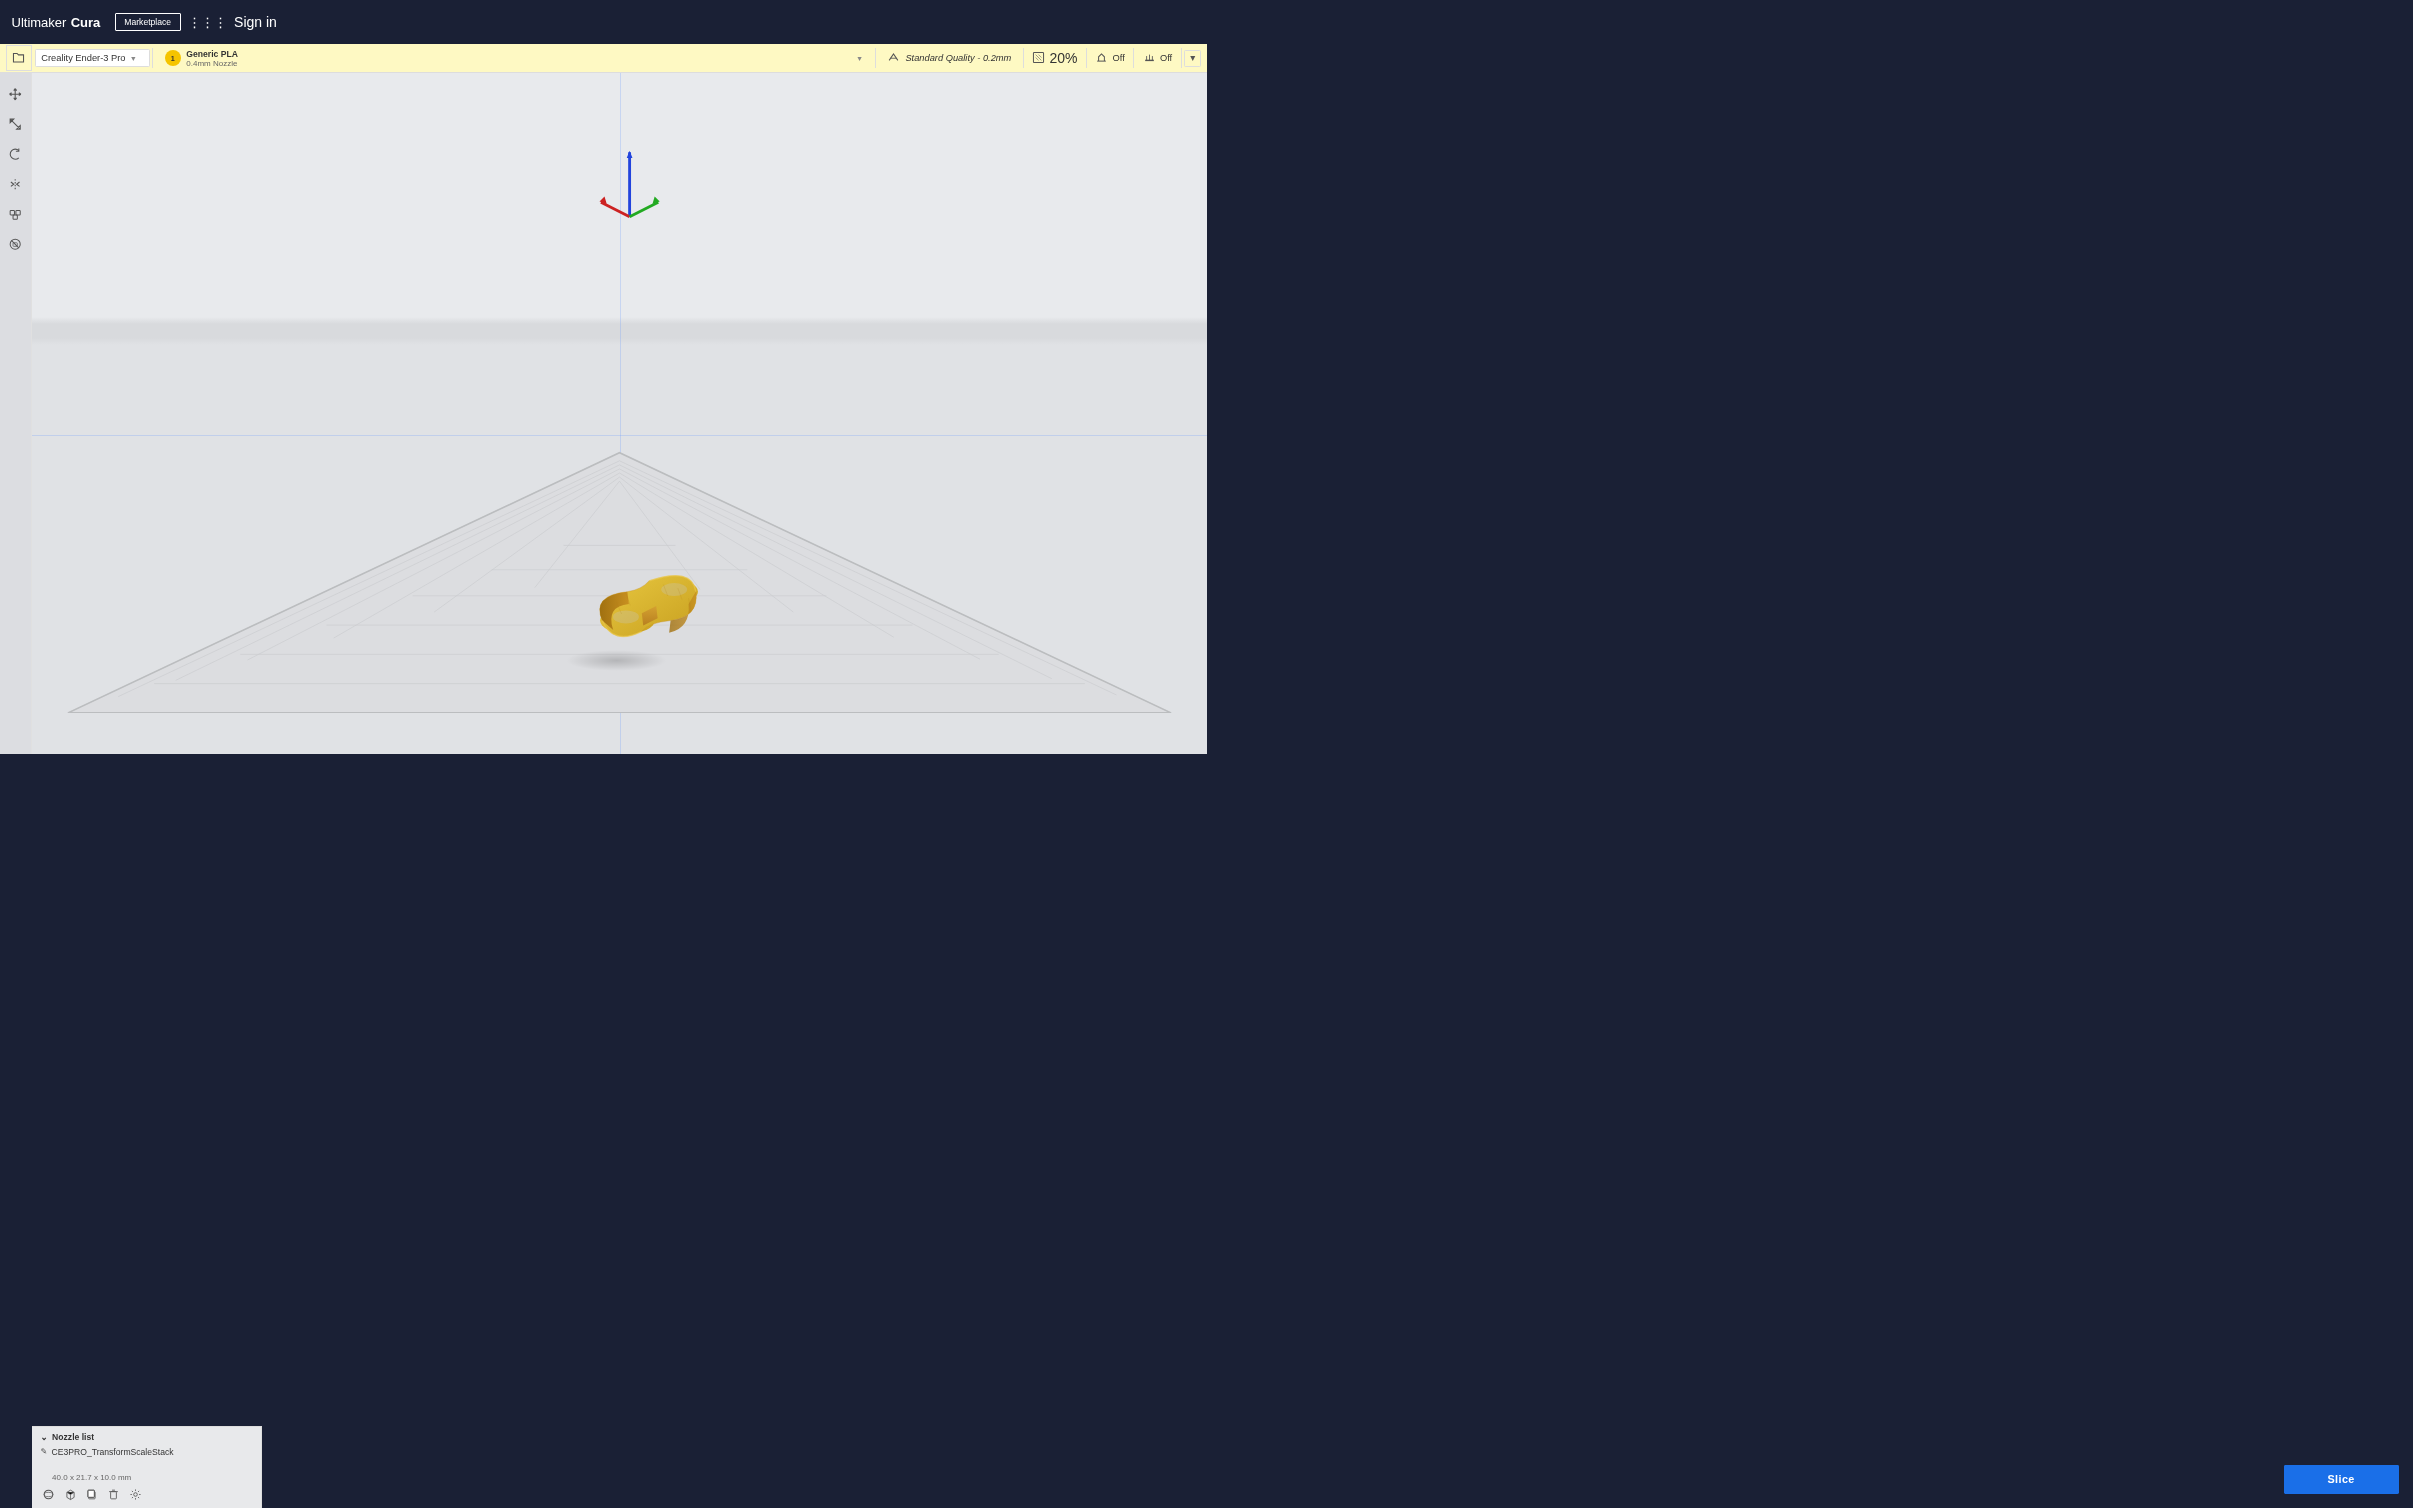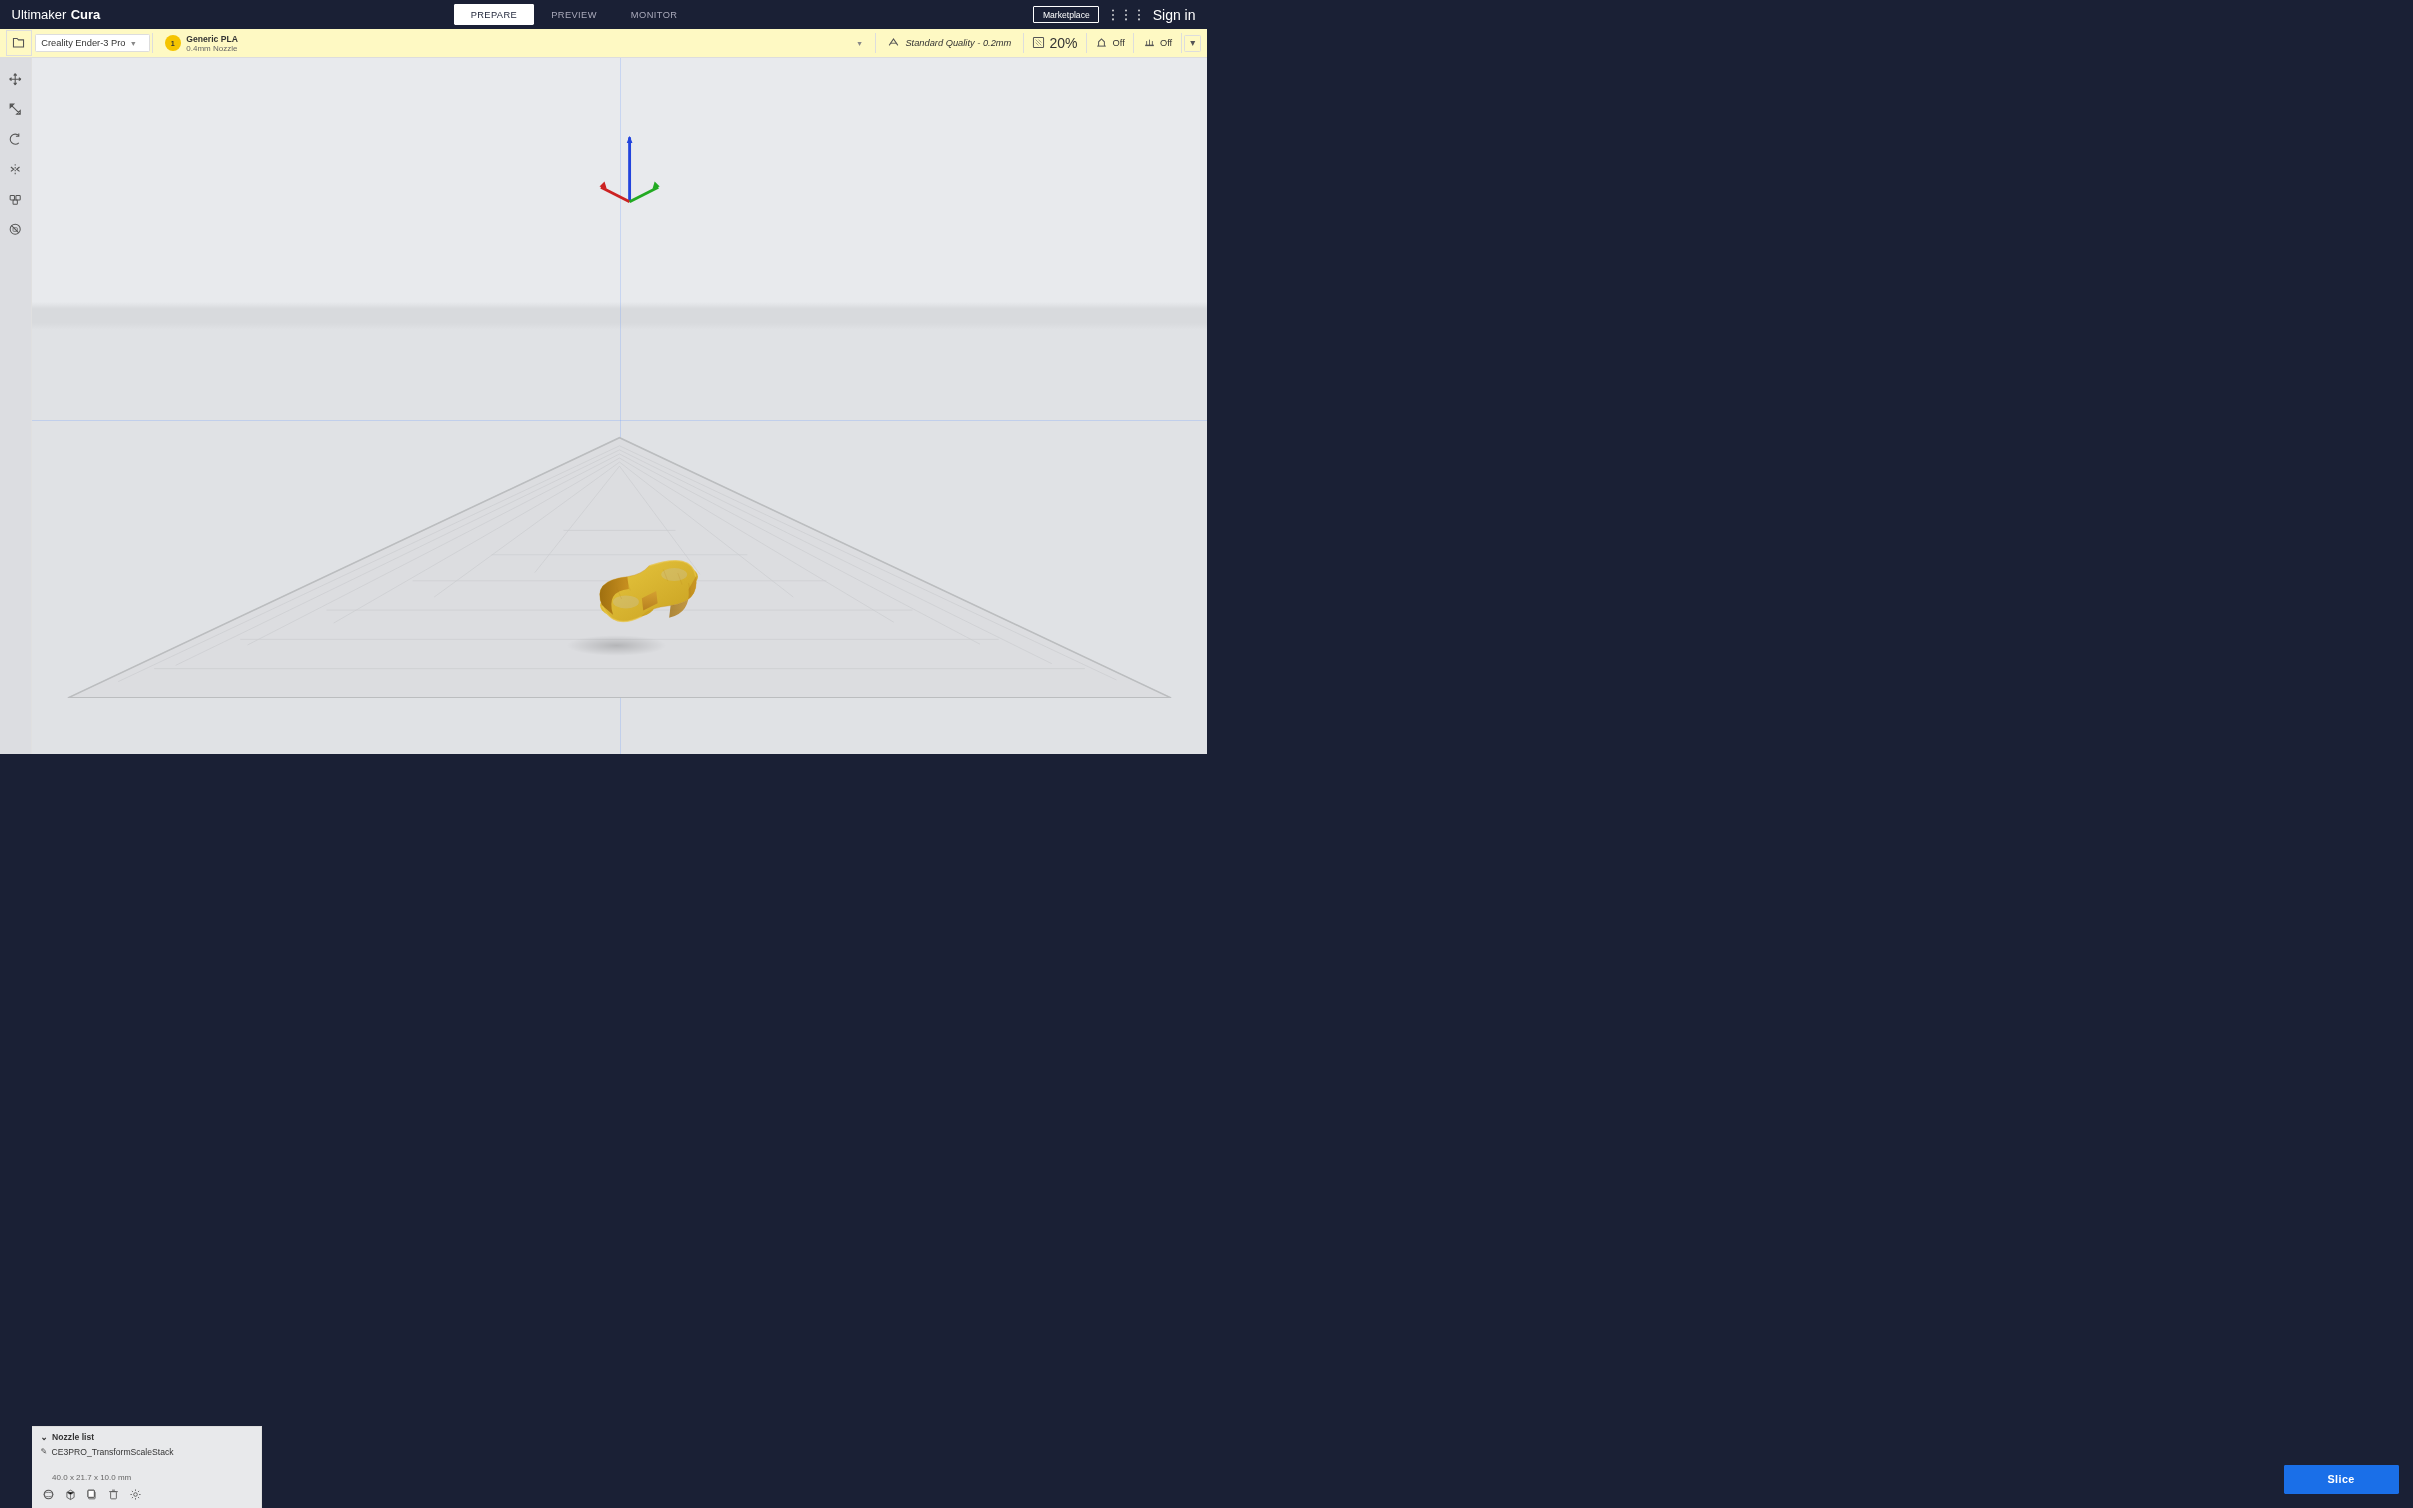--- a/index.html
+++ b/index.html
@@ -1,21 +1,21 @@
 <!DOCTYPE html>
 <html style="font-size:11.5px"><head>
   <meta charset="utf-8">
   <style>
     * { margin: 0; padding: 0; box-sizing: border-box; }
     body { width: 1207px; height: 754px; overflow: hidden; font-family: 'Segoe UI', Arial, sans-serif; background: #1a2035; }
 
     
     #header {
       width: 100%;
-      height: 29px;
+      height: 44px;
       background: #1a2035;
       display: flex;
       align-items: center;
       padding: 0 11.5px;
       gap: 0;
     }
     #logo {
       display: flex;
       align-items: center;
       gap: 4.3px;
@@ -358,26 +358,20 @@
   </style>
 </head>
 <body>
 
 <div id="header">
   <div id="logo">
     <span id="logo-ultimaker">Ultimaker</span>
     <span id="logo-cura">Cura</span>
   </div>
 
-  <div class="nav-tabs">
-
-    <div class="nav-tab active">PREPARE</div>
-    <div class="nav-tab">PREVIEW</div>
-    <div class="nav-tab">MONITOR</div>
-  </div>
 
   <div class="header-right">
     <button class="marketplace-btn">Marketplace</button>
     <span class="grid-icon">⋮⋮⋮</span>
     <button class="signin-btn">Sign in</button>
   </div>
 </div>
 
 <div id="toolbar-row">
 

